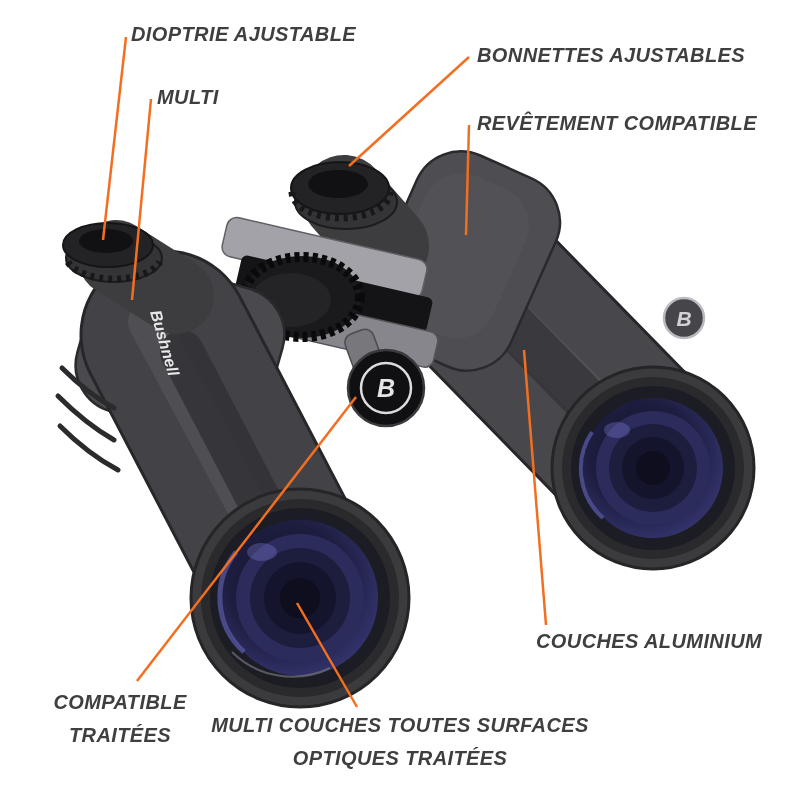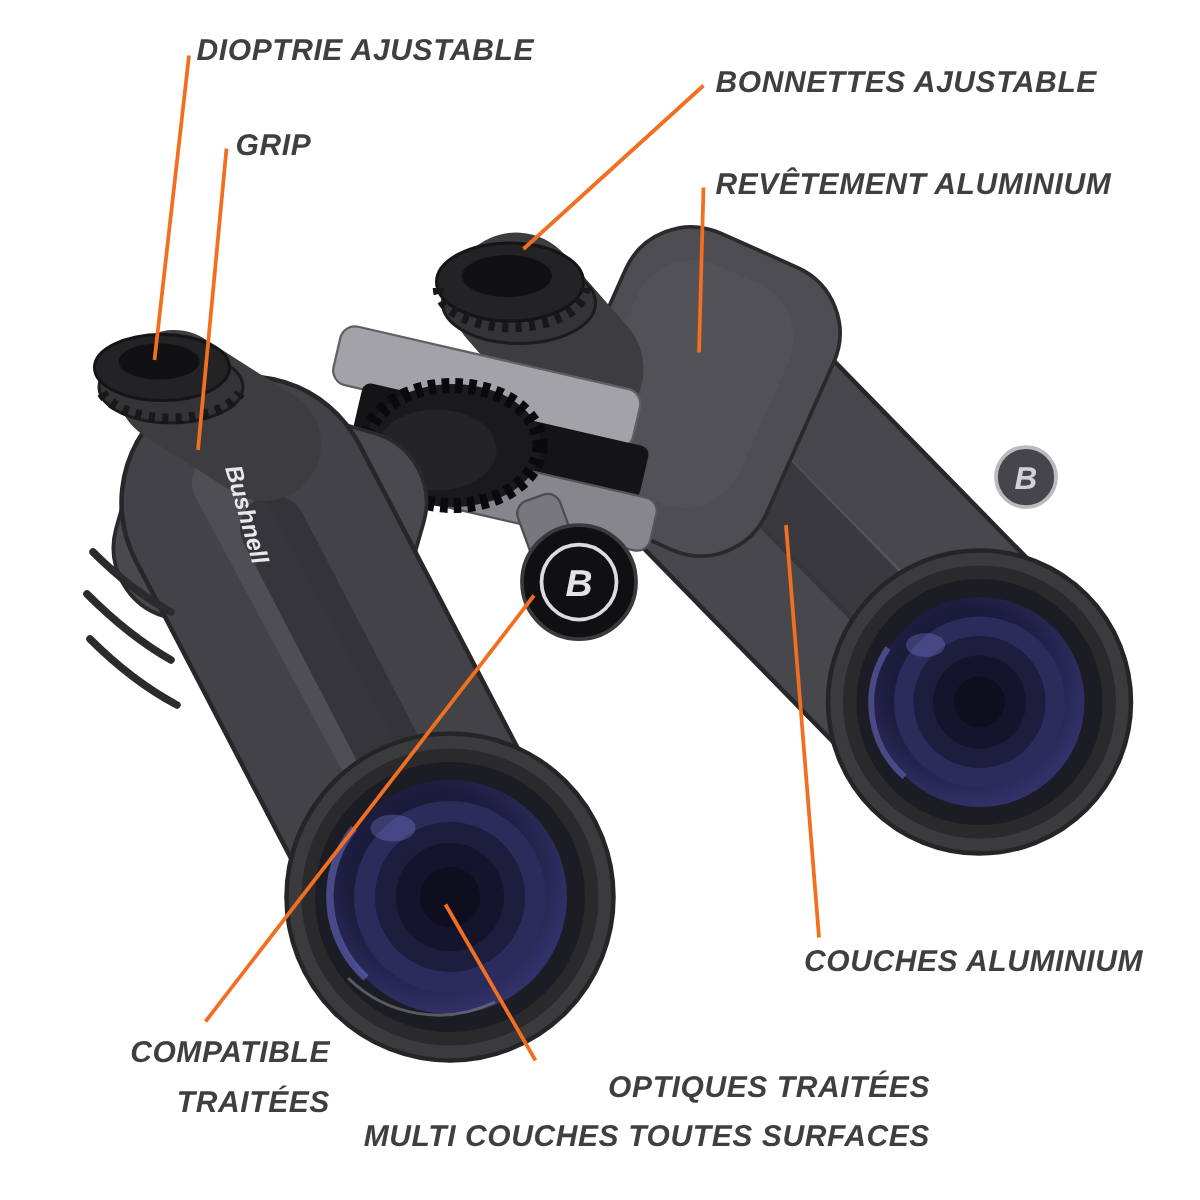--- a/index.html
+++ b/index.html
@@ -16,21 +16,21 @@
     font-family:"Liberation Sans",sans-serif;
     font-style:italic;
     font-weight:700;
     font-size:20px;
     line-height:1;
     letter-spacing:.4px;
     color:#3f3f41;
     white-space:nowrap;
   }
   .callout.multiline{white-space:normal;text-align:center;line-height:33px;}
-  .callout.multiline span{display:block;text-align:right;}
+  .callout.multiline span{display:block;}
 </style>
 </head>
 <body>
 
 <div class="stage">
 
   <svg class="art" width="800" height="800" viewBox="0 0 800 800">
     <defs>
       <radialGradient id="gGlassL" cx="0.42" cy="0.4" r="0.75">
         <stop offset="0" stop-color="#10101f"></stop>
@@ -135,31 +135,31 @@
       <line x1="469" y1="57" x2="349" y2="166" stroke="#F26F21"></line>
       <line x1="469" y1="125" x2="466" y2="235" stroke="#F26F21"></line>
       <line x1="546" y1="625" x2="524" y2="350" stroke="#F26F21"></line>
       <line x1="137" y1="681" x2="356" y2="397" stroke="#F26F21"></line>
       <line x1="357" y1="707" x2="297" y2="603" stroke="#F26F21"></line>
     </g>
   </svg>
 
   <div class="callout" style="left:131px;top:24px">DIOPTRIE AJUSTABLE</div>
 
-  <div class="callout" style="left:157px;top:87px">GRIP</div>
+  <div class="callout" style="left:157px;top:87px">MULTI</div>
 
-  <div class="callout" style="left:477px;top:45px">BONNETTES AJUSTABLE</div>
+  <div class="callout" style="left:477px;top:45px">BONNETTES AJUSTABLES</div>
 
-  <div class="callout" style="left:477px;top:113px">REVÊTEMENT ALUMINIUM</div>
+  <div class="callout" style="left:477px;top:113px">REVÊTEMENT COMPATIBLE</div>
 
   <div class="callout" style="left:536px;top:631px">COUCHES ALUMINIUM</div>
 
   <div class="callout multiline" style="left:20px;top:686px;width:200px">
     <span>COMPATIBLE</span>
     <span>TRAITÉES</span>
   </div>
 
   <div class="callout multiline" style="left:180px;top:709px;width:440px">
+    <span>MULTI COUCHES TOUTES SURFACES</span>
     <span>OPTIQUES TRAITÉES</span>
-    <span>MULTI COUCHES TOUTES SURFACES</span>
   </div>
 
 </div>
 
 </body></html>

